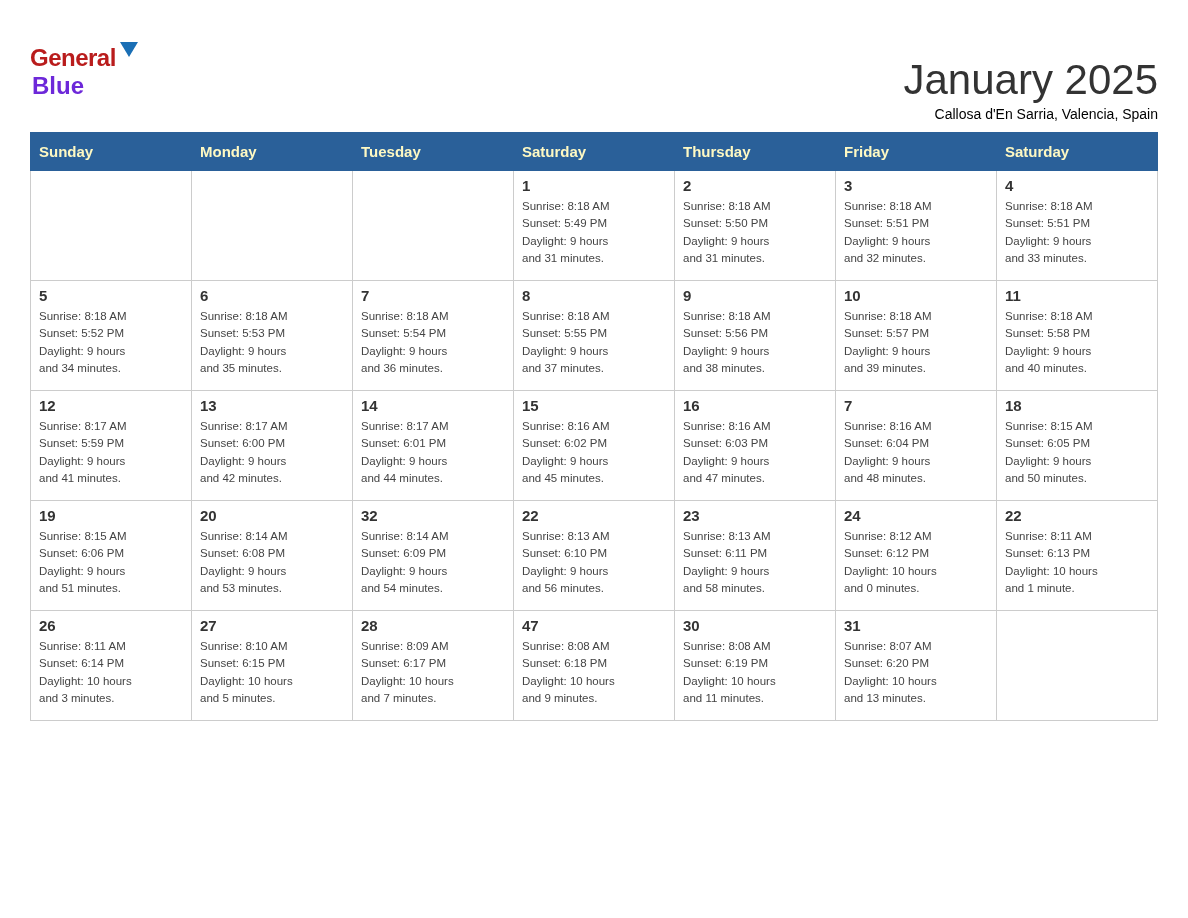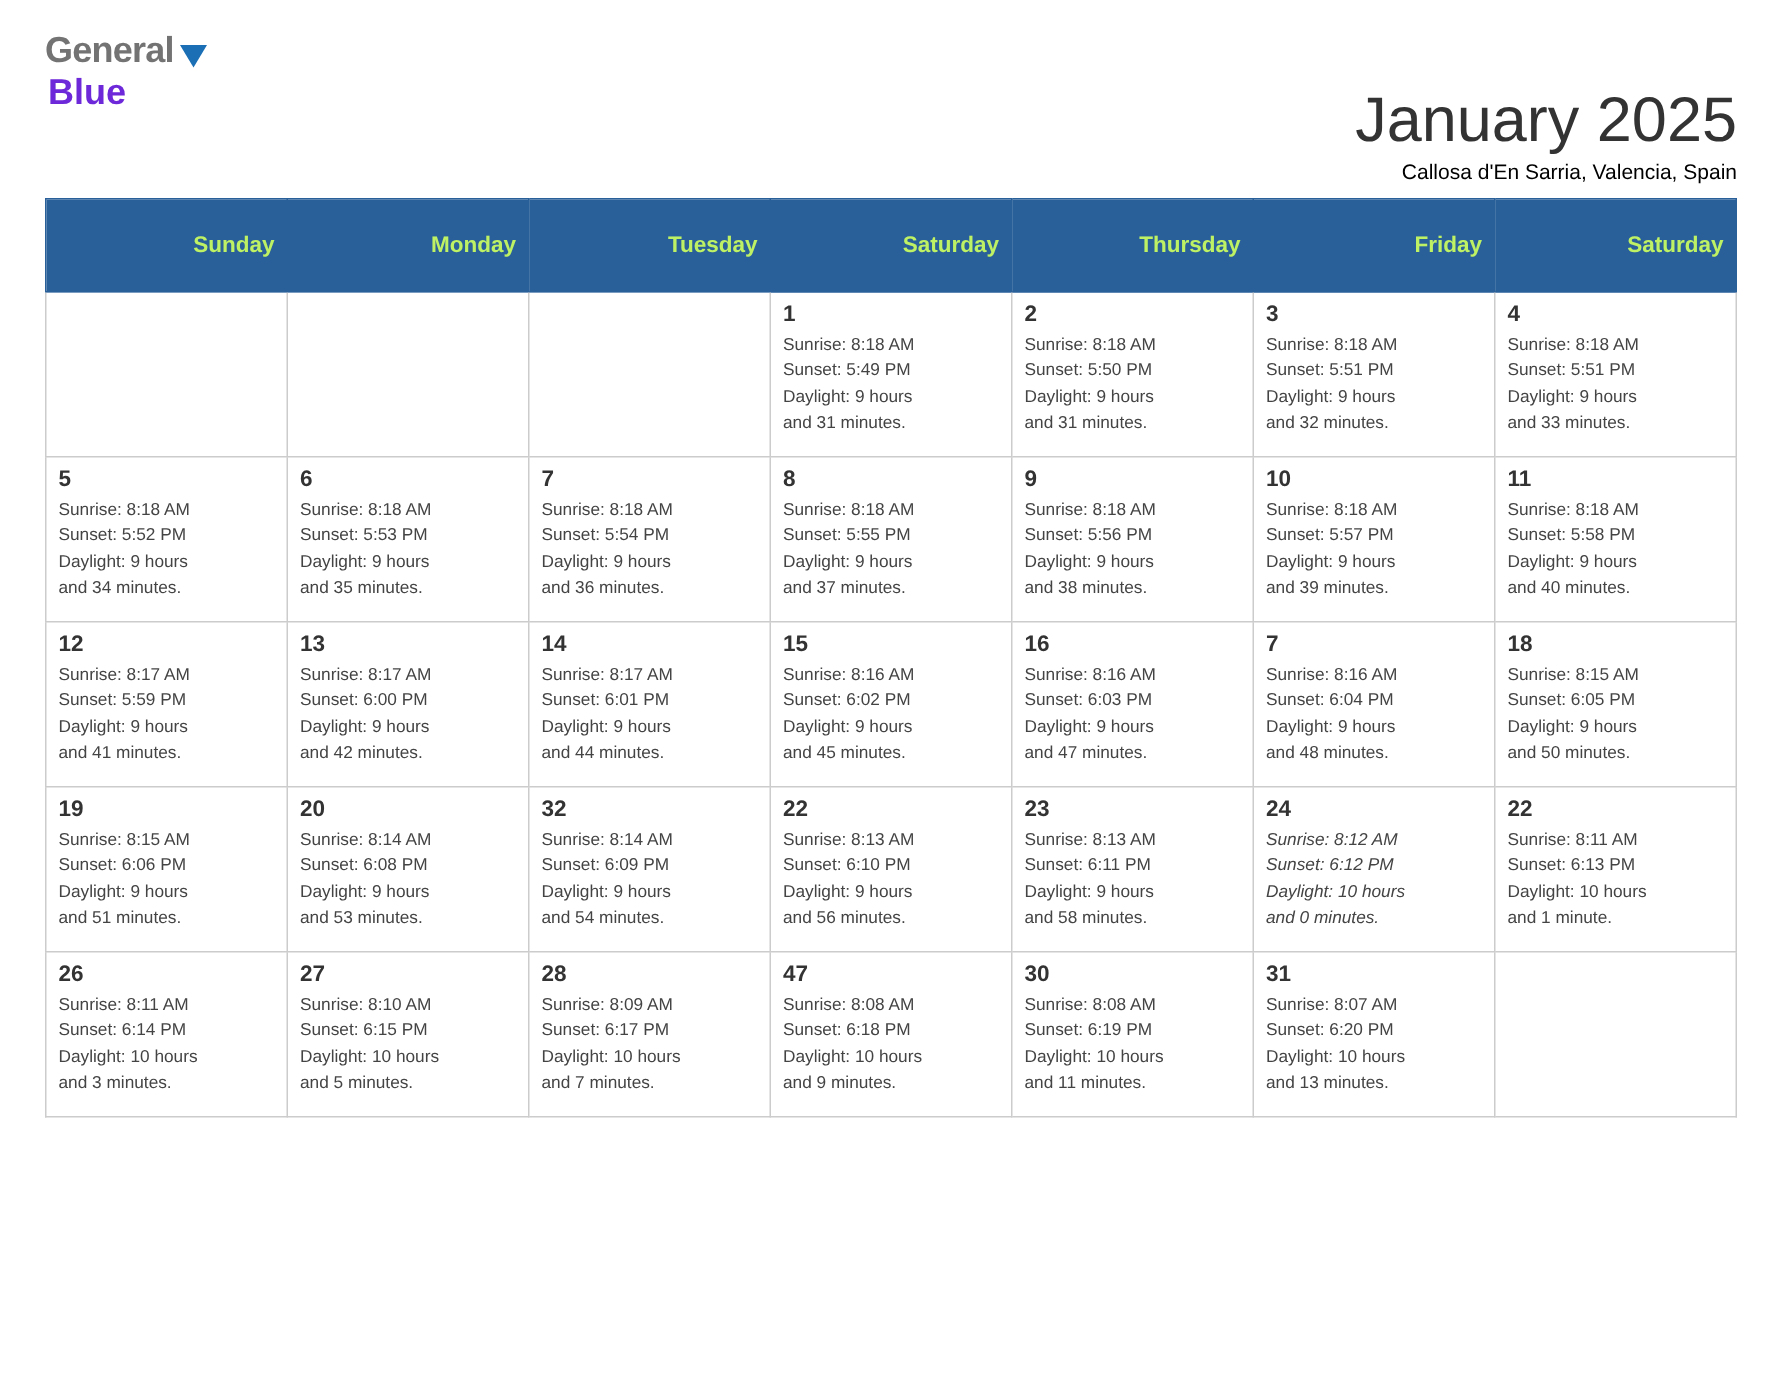--- a/index.html
+++ b/index.html
@@ -31,25 +31,25 @@
       color: #000000;
       margin-top: 2px;
     }
     .calendar {
       width: 100%;
       border-collapse: collapse;
       margin-top: 10px;
     }
     .calendar th {
       background-color: #2a6099;
-      color: #bef264;
+      color: #fef9c3;
       font-weight: bold;
       font-size: 15px;
-      padding: 22px 8px;
-      text-align: right;
+      padding: 10px 8px;
+      text-align: left;
       border: 1px solid #2a6099;
     }
     .calendar td {
       border: 1px solid #ccc;
       vertical-align: top;
       padding: 6px 8px;
       width: calc(100% / 7);
       height: 110px;
     }
     .day-number {
@@ -75,22 +75,23 @@
       align-items: center;
     }
     .logo-line2 {
       display: flex;
       align-items: center;
       margin-left: 2px;
     }
     .logo-general {
       font-size: 24px;
       font-weight: bold;
-      color: #737373;
+      color: #b91c1c;
       letter-spacing: -0.5px;
+      margin-top: 24px;
     }
     .logo-arrow {
       display: inline-block;
       width: 0;
       height: 0;
       border-left: 9px solid transparent;
       border-right: 9px solid transparent;
       border-top: 15px solid #1a6fb5;
       margin-left: 4px;
       margin-top: 6px;
@@ -299,21 +300,21 @@
         </td>
         <td>
           <div class="day-number">23</div>
           <div class="day-info" style="white-space: pre-line;">Sunrise: 8:13 AM
 Sunset: 6:11 PM
 Daylight: 9 hours
 and 58 minutes.</div>
         </td>
         <td>
           <div class="day-number">24</div>
-          <div class="day-info" style="white-space: pre-line; font-style: italic;">Sunrise: 8:12 AM
+          <div class="day-info" style="white-space: pre-line;">Sunrise: 8:12 AM
 Sunset: 6:12 PM
 Daylight: 10 hours
 and 0 minutes.</div>
         </td>
         <td>
           <div class="day-number">22</div>
           <div class="day-info" style="white-space: pre-line;">Sunrise: 8:11 AM
 Sunset: 6:13 PM
 Daylight: 10 hours
 and 1 minute.</div>

